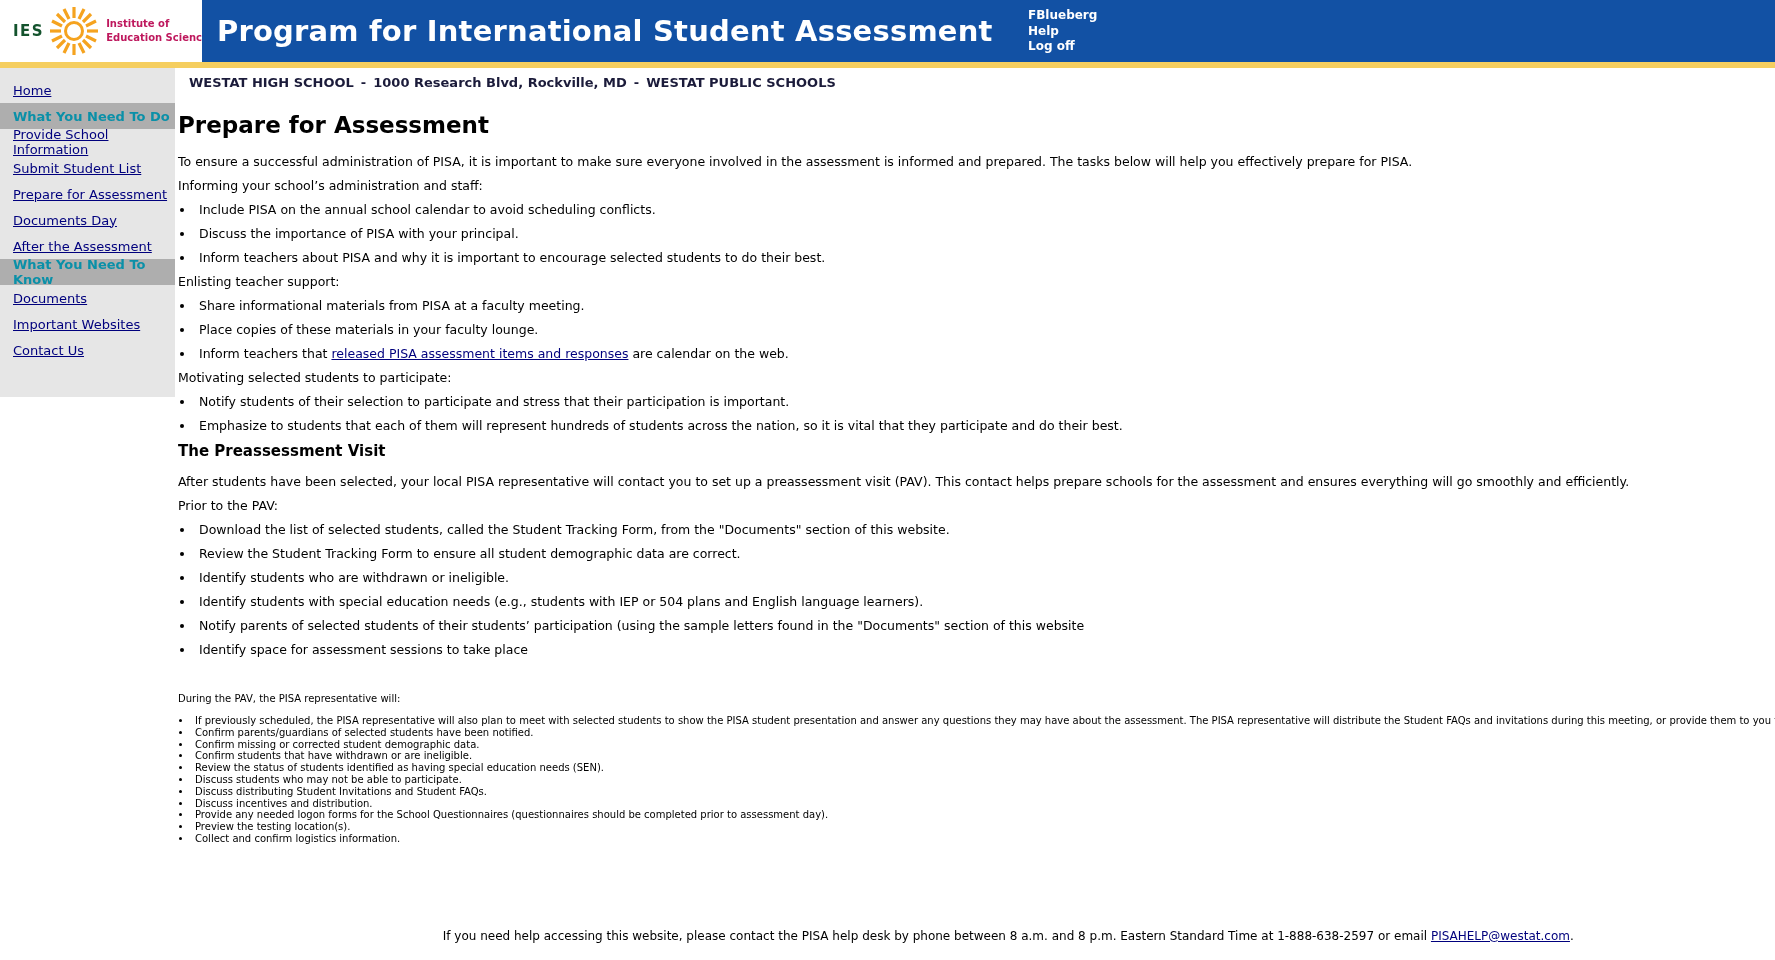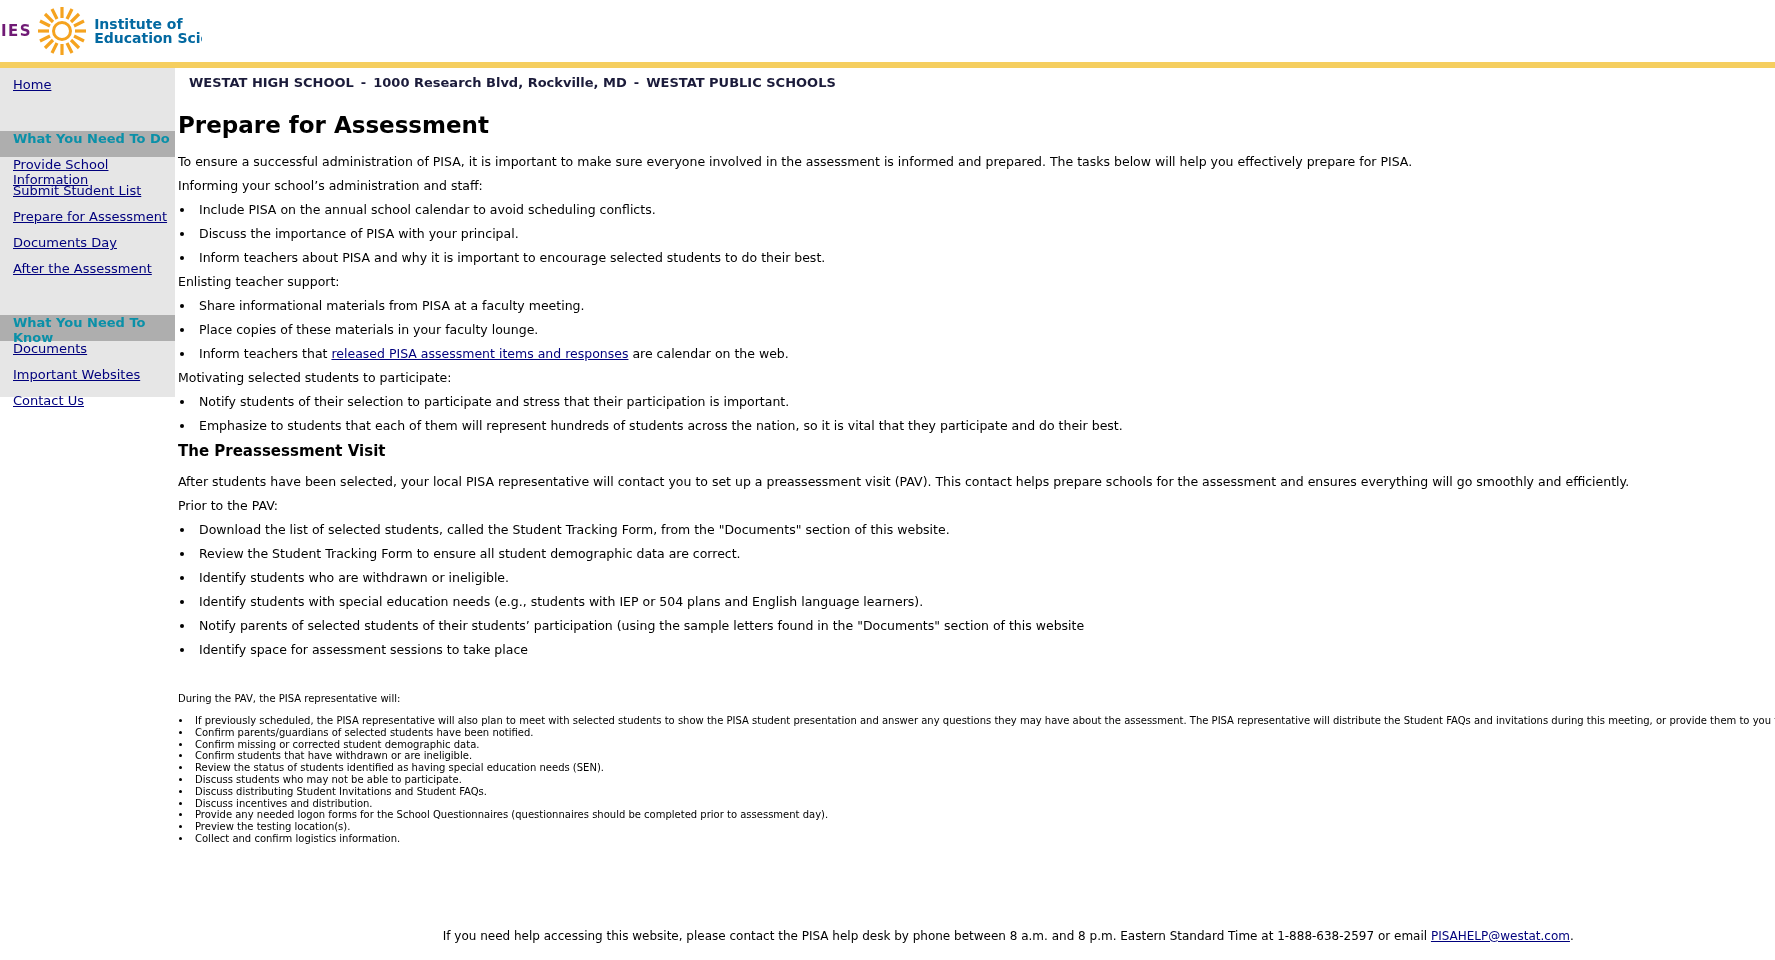--- a/index.html
+++ b/index.html
@@ -9,38 +9,38 @@
     background:#ffffff;
     font-family:"DejaVu Sans", "Liberation Sans", sans-serif;
     color:#000;
   }
   
   .header { display:flex; height:62px; width:100%; }
   .logo-box {
     width:202px; background:#ffffff; display:flex; align-items:center;
     overflow:hidden; flex-shrink:0; position:relative;
   }
-  .ies-text { color:#701a75; font-weight:bold; font-size:15px; letter-spacing:1.5px; margin-left:1px; }
+  .ies-text { color:#14532d; font-weight:bold; font-size:15px; letter-spacing:1.5px; margin-left:1px;padding-left:12px; }
   .sunburst { margin:0 6px 0 4px; flex-shrink:0; }
-  .org-name { font-size:14px; font-weight:bold; color:#0369a1; line-height:14.5px; white-space:nowrap; }
+  .org-name { font-size:10px; font-weight:bold; color:#be185d; line-height:14.5px; white-space:nowrap; }
   .banner { flex:1; background:#1251A4; position:relative; display:flex; align-items:center; }
   .banner-title { color:#fff; font-weight:bold; font-size:29px; margin-left:15px; letter-spacing:0.2px; white-space:nowrap; }
   .banner-links { position:absolute; left:826px; top:8px; display:flex; flex-direction:column; }
   .banner-links a { color:#fff; font-size:12px; font-weight:bold; line-height:15.5px; text-decoration:none; cursor:pointer; white-space:nowrap; }
   .gold-bar { height:6px; background:#F5CE5F; width:100%; }
 
   
   .layout { display:flex; align-items:flex-start; }
   .sidebar {
     width:175px; flex-shrink:0; background:#E6E6E6; height:329px;
     padding-top:9px;
   }
-  .nav-item { height:26px; display:flex; align-items:flex-start; padding-left:13px; font-size:13px; }
+  .nav-item { height:26px; display:flex; align-items:center; padding-left:13px; font-size:13px; }
   .nav-item a { color:#00007D; text-decoration:underline; cursor:pointer; }
-  .nav-section { background:#AEAEAE; color:#0A90A8; font-weight:bold;margin-top:28px; }
+  .nav-section { background:#AEAEAE; color:#0A90A8; font-weight:bold; }
 
   
   .main { flex:1; padding:7px 10px 0 3px; }
   .school-line { margin-left:11px; font-size:13px; font-weight:bold; color:#1B1B3A; }
   .school-line .dash { margin:0 7px; }
   h1.page-title { font-size:23px; font-weight:bold; margin:22px 0 16px 0; color:#000; }
   .content p { font-size:12.5px; line-height:16px; margin:0 0 8px 0; }
   .content ul { margin:0; padding-left:17px; }
   .content ul li { font-size:12.5px; line-height:16px; margin:0 0 8px 0; padding-left:4px; }
   .content a.body-link { color:#00007D; text-decoration:underline; cursor:pointer;text-align:center; }
@@ -74,20 +74,28 @@
         <line x1="4" y1="36" x2="14" y2="31"></line>
         <line x1="38" y1="21" x2="48" y2="16"></line>
         <line x1="16" y1="48" x2="21" y2="38"></line>
         <line x1="31" y1="14" x2="36" y2="4"></line>
       </g>
       <circle cx="26" cy="26" r="8.5" fill="none" stroke="#F5A31F" stroke-width="3"></circle>
     </svg>
     <div class="org-name">
       <div>Institute of</div>
       <div>Education Sciences</div>
+    </div>
+  </div>
+  <div class="banner">
+    <span class="banner-title">Program for International Student Assessment</span>
+    <div class="banner-links">
+      <a>FBlueberg</a>
+      <a>Help</a>
+      <a>Log off</a>
     </div>
   </div>
 </div>
 <div class="gold-bar"></div>
 
 <div class="layout">
 
   <div class="sidebar">
     <div class="nav-item">
         <a>Home</a>

